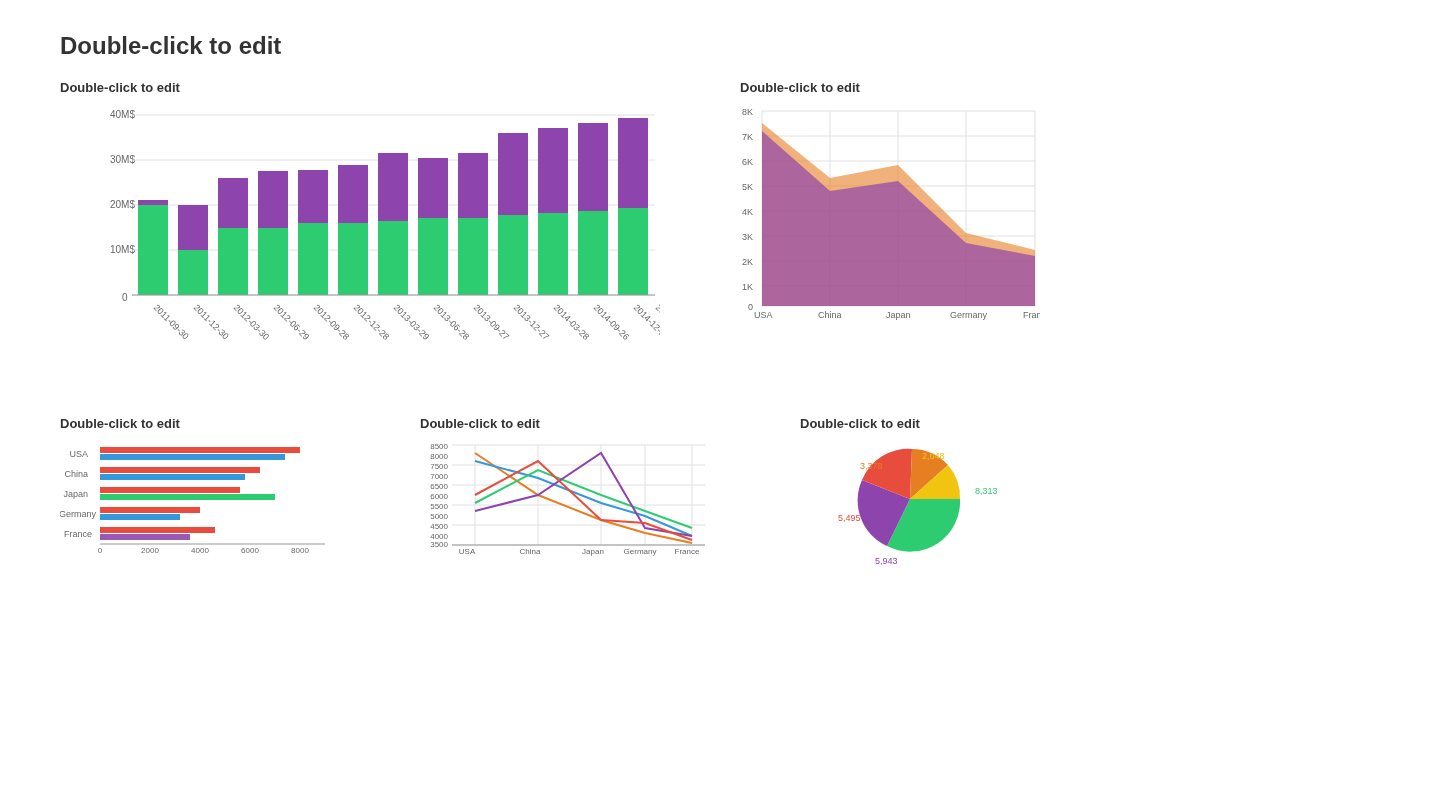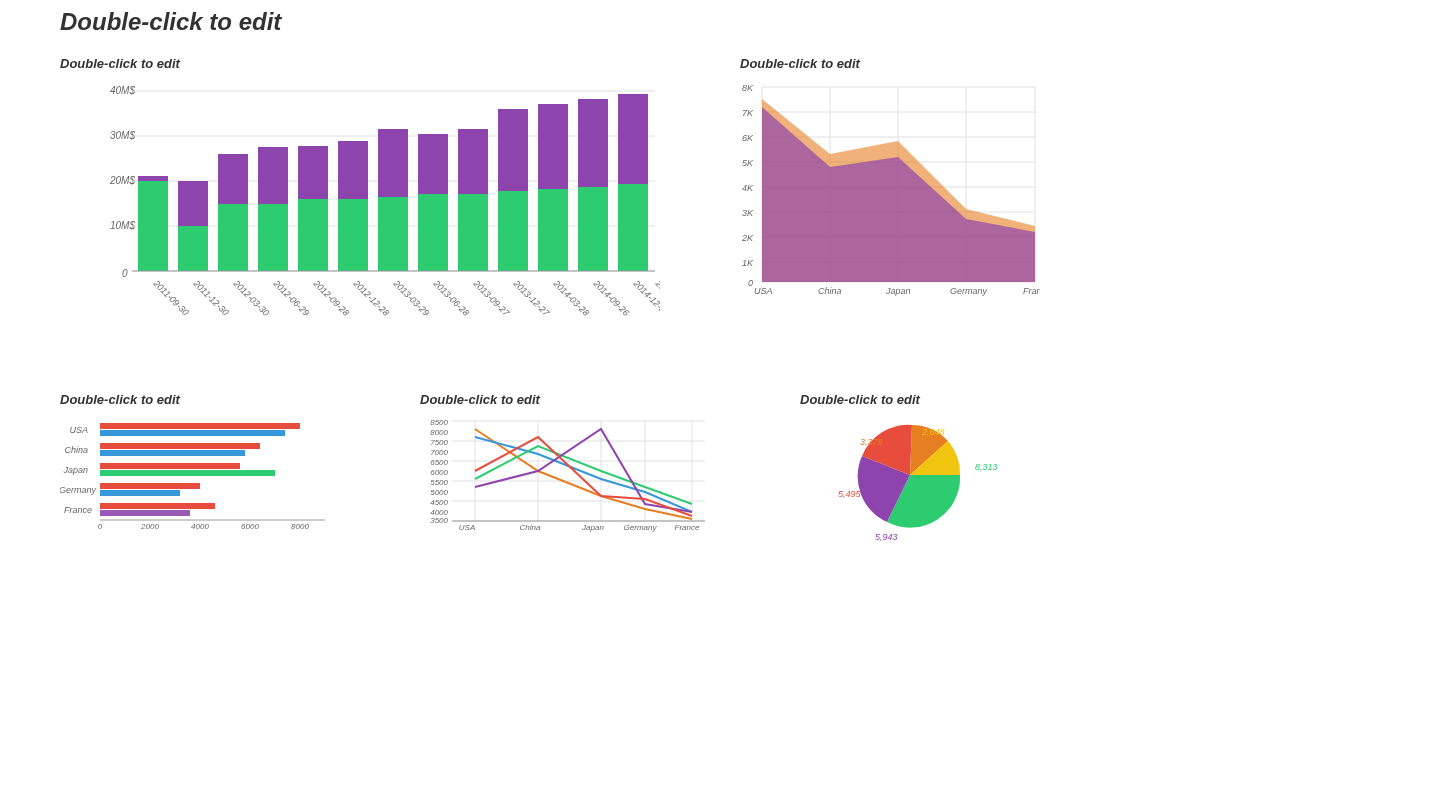--- a/index.html
+++ b/index.html
@@ -1,17 +1,17 @@
 <!DOCTYPE html>
 <html><head>
   <meta charset="utf-8">
   <style>
     * { margin: 0; padding: 0; box-sizing: border-box; }
     body { background: #fff; font-family: Arial, sans-serif; font-size: 12px; color: #333; }
-    .page { padding: 8px 60px; font-style: italic; }
+    .page { padding: 32px 60px; }
     .main-title { font-size: 24px; font-weight: bold; margin-bottom: 20px; }
     .charts-row { display: flex; gap: 40px; margin-bottom: 30px; }
     .chart-container { position: relative; }
     .chart-title { font-size: 13px; font-weight: bold; margin-bottom: 8px; color: #333; }
     svg text { font-family: Arial, sans-serif; }
   </style>
 </head>
 <body>
 
 <div class="page">

